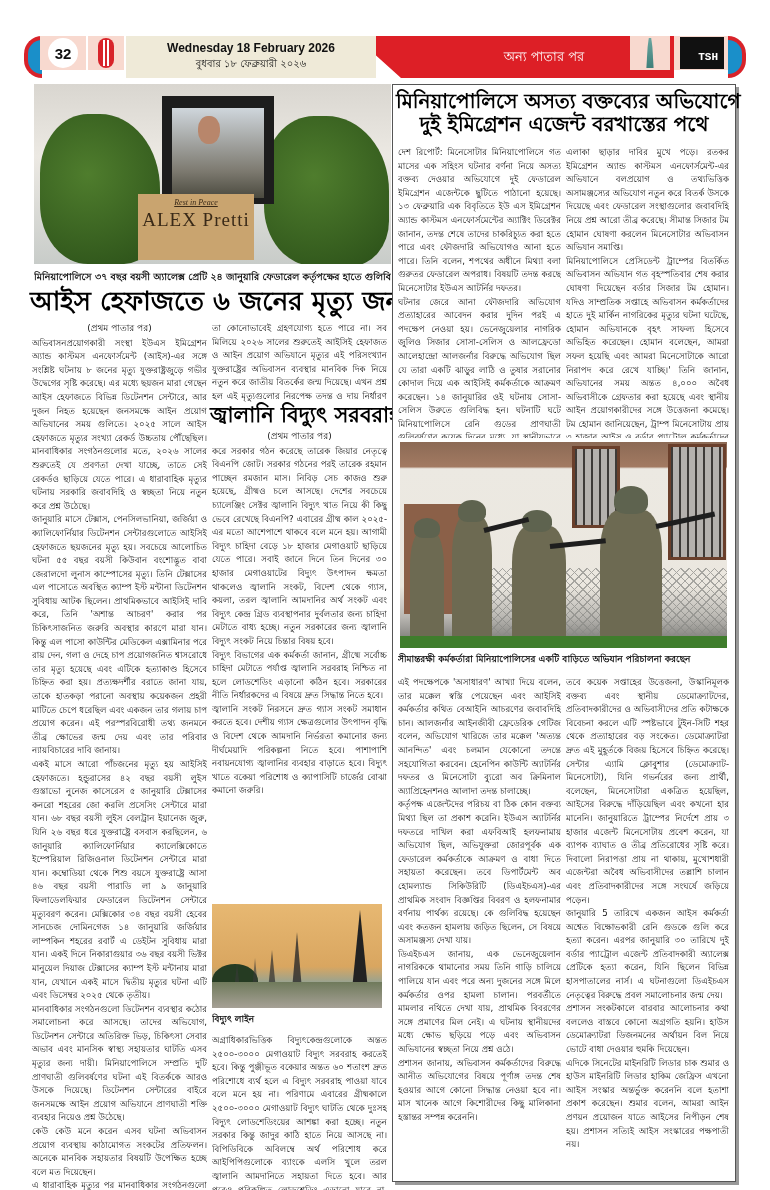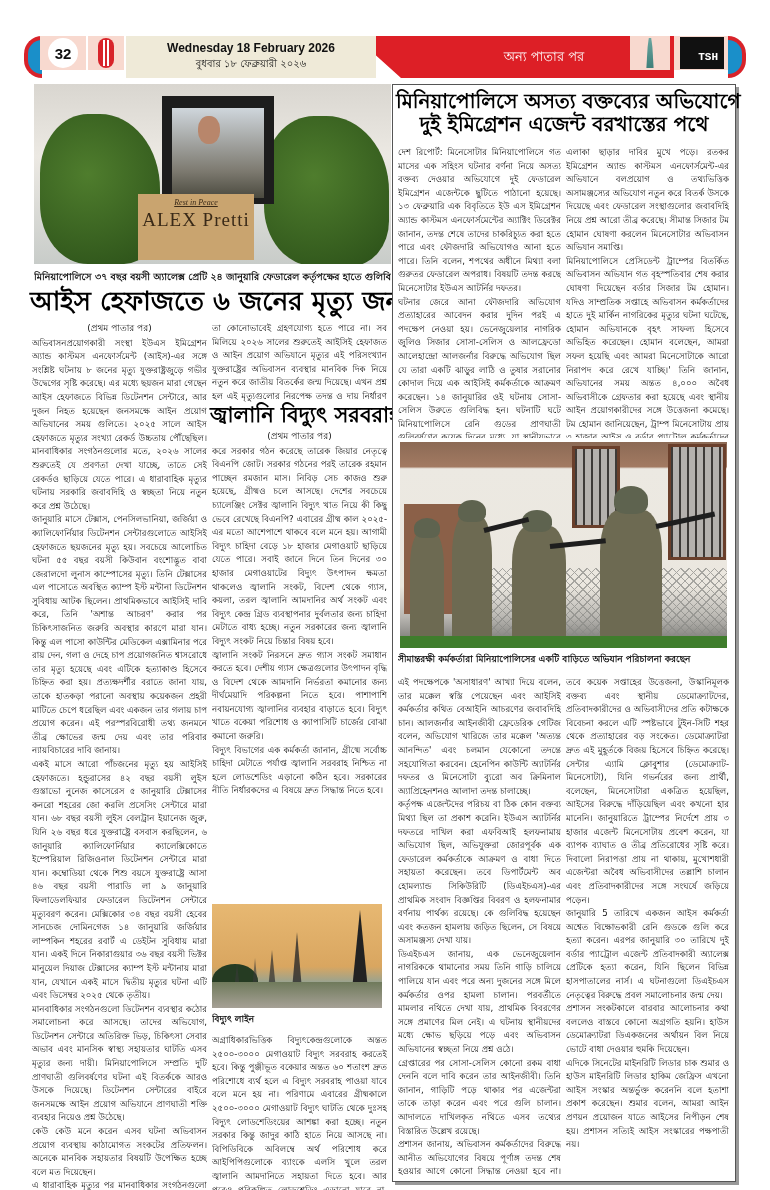--- a/index.html
+++ b/index.html
@@ -120,22 +120,22 @@
 </div>
 
 <div class="col" style="left:212px;top:322px;width:175px;height:82px;">
   <p>তা কোনোভাবেই গ্রহণযোগ্য হতে পারে না। সব মিলিয়ে ২০২৬ সালের শুরুতেই আইসিই হেফাজত ও আইন প্রয়োগ অভিযানে মৃত্যুর এই পরিসংখ্যান যুক্তরাষ্ট্রের অভিবাসন ব্যবস্থার মানবিক দিক নিয়ে নতুন করে জাতীয় বিতর্কের জন্ম দিয়েছে। এখন প্রশ্ন হল এই মৃত্যুগুলোর নিরপেক্ষ তদন্ত ও দায় নির্ধারণ কতটা নিশ্চিত করা হবে, এবং ভবিষ্যতে এমন ঘটনা প্রতিরোধে কী পদক্ষেপ নেওয়া হবে।</p>
 </div>
 
 <div class="headline" style="left:210px;top:400px;width:180px;font-size:21px;line-height:30px;">জ্বালানি বিদ্যুৎ সরবরাহ</div>
 <div class="col" style="left:212px;top:430px;width:175px;height:472px;">
   <div class="contd">(প্রথম পাতার পর)</div>
   <p>করে সরকার গঠন করেছে তারেক জিয়ার নেতৃত্বে বিএনপি জোট। সরকার গঠনের পরই তারেক রহমান পাচ্ছেন রমজান মাস। নিবিড় সেচ কাজও শুরু হয়েছে, গ্রীষ্মও চলে আসছে। দেশের সবচেয়ে চ্যালেঞ্জিং সেক্টর জ্বালানি বিদ্যুৎ খাত নিয়ে কী কিছু ভেবে রেখেছে বিএনপি? এবারের গ্রীষ্ম কাল ২০২৫-এর মতো আশেপাশে থাকবে বলে মনে হয়। আগামী বিদ্যুৎ চাহিদা বেড়ে ১৮ হাজার মেগাওয়াট ছাড়িয়ে যেতে পারে। সবাই জানে দিনে তিন দিনের ৩০ হাজার মেগাওয়াটের বিদ্যুৎ উৎপাদন ক্ষমতা থাকলেও জ্বালানি সংকট, বিদেশ থেকে গ্যাস, কয়লা, তরল জ্বালানি আমদানির অর্থ সংকট এবং বিদ্যুৎ কেন্দ্র গ্রিড ব্যবস্থাপনার দুর্বলতার জন্য চাহিদা মেটাতে বাধ্য হচ্ছে। নতুন সরকারের জন্য জ্বালানি বিদ্যুৎ সংকট নিয়ে চিন্তার বিষয় হবে।</p>
+  <p>বিদ্যুৎ বিভাগের এক কর্মকর্তা জানান, গ্রীষ্মে সর্বোচ্চ চাহিদা মেটাতে পর্যাপ্ত জ্বালানি সরবরাহ নিশ্চিত না হলে লোডশেডিং এড়ানো কঠিন হবে। সরকারের নীতি নির্ধারকদের এ বিষয়ে দ্রুত সিদ্ধান্ত নিতে হবে।</p>
   <p>জ্বালানি সংকট নিরসনে দ্রুত গ্যাস সংকট সমাধান করতে হবে। দেশীয় গ্যাস ক্ষেত্রগুলোর উৎপাদন বৃদ্ধি ও বিদেশ থেকে আমদানি নির্ভরতা কমানোর জন্য দীর্ঘমেয়াদি পরিকল্পনা নিতে হবে। পাশাপাশি নবায়নযোগ্য জ্বালানির ব্যবহার বাড়াতে হবে। বিদ্যুৎ খাতে বকেয়া পরিশোধ ও ক্যাপাসিটি চার্জের বোঝা কমানো জরুরি।</p>
-  <p>বিদ্যুৎ বিভাগের এক কর্মকর্তা জানান, গ্রীষ্মে সর্বোচ্চ চাহিদা মেটাতে পর্যাপ্ত জ্বালানি সরবরাহ নিশ্চিত না হলে লোডশেডিং এড়ানো কঠিন হবে। সরকারের নীতি নির্ধারকদের এ বিষয়ে দ্রুত সিদ্ধান্ত নিতে হবে।</p>
 </div>
 <div class="photo2">
   <div class="trees"></div>
   <div class="pylon" style="left:22px;height:26px;border-bottom:26px solid #3a3a3a;border-left-width:3px;border-right-width:3px;opacity:.55"></div>
   <div class="pylon" style="left:40px;border-bottom:32px solid #3a3a3a;border-left-width:3px;border-right-width:3px;opacity:.6"></div>
   <div class="pylon" style="left:56px;border-bottom:40px solid #2e2e2e;border-left-width:4px;border-right-width:4px;opacity:.7"></div>
   <div class="pylon" style="left:80px;border-bottom:58px solid #2b2b2b;border-left-width:5px;border-right-width:5px;opacity:.8"></div>
   <div class="pylon" style="left:140px;border-bottom:80px solid #222;border-left-width:8px;border-right-width:8px;"></div>
   <div class="ground"></div>
 </div>
@@ -175,22 +175,21 @@
   <div class="gun" style="left:150px;top:102px;width:56px;transform:rotate(-6deg);"></div>
   <div class="gun" style="left:256px;top:82px;width:60px;transform:rotate(-12deg);"></div>
   <div class="grass"></div>
 </div>
 <div class="caption" style="left:398px;top:652px;width:330px;font-size:9px;">সীমান্তরক্ষী কর্মকর্তারা মিনিয়াপোলিসের একটি বাড়িতে অভিযান পরিচালনা করছেন</div>
 
 <div class="col" style="left:398px;top:676px;width:163px;height:500px;">
   <p>এই পদক্ষেপকে 'অসাধারণ' আখ্যা দিয়ে বলেন, তার মক্কেল স্বস্তি পেয়েছেন এবং আইসিই কর্মকর্তার কথিত বেআইনি আচরণের জবাবদিহি চান। আলজর্নার আইনজীবী ফ্রেডেরিক গেটিজ বলেন, অভিযোগ খারিজে তার মক্কেল 'অত্যন্ত আনন্দিত' এবং চলমান যেকোনো তদন্তে সহযোগিতা করবেন। হেনেপিন কাউন্টি অ্যাটর্নির দফতর ও মিনেসোটা ব্যুরো অব ক্রিমিনাল অ্যাপ্রিহেনশনও আলাদা তদন্ত চালাচ্ছে।</p>
   <p>কর্তৃপক্ষ এজেন্টদের পরিচয় বা ঠিক কোন বক্তব্য মিথ্যা ছিল তা প্রকাশ করেনি। ইউএস অ্যাটর্নির দফতরে দাখিল করা এফবিআই হলফনামায় অভিযোগ ছিল, অভিযুক্তরা জোরপূর্বক এক ফেডারেল কর্মকর্তাকে আক্রমণ ও বাধা দিতে সহায়তা করেছেন। তবে ডিপার্টমেন্ট অব হোমল্যান্ড সিকিউরিটি (ডিএইচএস)-এর প্রাথমিক সংবাদ বিজ্ঞপ্তির বিবরণ ও হলফনামার বর্ণনায় পার্থক্য রয়েছে। কে গুলিবিদ্ধ হয়েছেন এবং কতজন হামলায় জড়িত ছিলেন, সে বিষয়ে অসামঞ্জস্য দেখা যায়।</p>
   <p>ডিএইচএস জানায়, এক ভেনেজুয়েলান নাগরিককে থামানোর সময় তিনি গাড়ি চালিয়ে পালিয়ে যান এবং পরে অন্য দুজনের সঙ্গে মিলে কর্মকর্তার ওপর হামলা চালান। পরবর্তীতে মামলার নথিতে দেখা যায়, প্রাথমিক বিবরণের সঙ্গে প্রমাণের মিল নেই। এ ঘটনায় স্থানীয়দের মধ্যে ক্ষোভ ছড়িয়ে পড়ে এবং অভিবাসন অভিযানের স্বচ্ছতা নিয়ে প্রশ্ন ওঠে।</p>
-  <p>গ্রেপ্তারের পর সোসা-সেলিস কোনো রকম বাধা দেননি বলে দাবি করেন তার আইনজীবী। তিনি জানান, গাড়িটি পড়ে থাকার পর এজেন্টরা তাকে তাড়া করেন এবং পরে গুলি চালান। আদালতে দাখিলকৃত নথিতে এসব তথ্যের বিস্তারিত উল্লেখ রয়েছে।</p>
   <p>প্রশাসন জানায়, অভিবাসন কর্মকর্তাদের বিরুদ্ধে আনীত অভিযোগের বিষয়ে পূর্ণাঙ্গ তদন্ত শেষ হওয়ার আগে কোনো সিদ্ধান্ত নেওয়া হবে না। মাস খানেক আগে কিশোরীদের কিছু মালিকানা হস্তান্তর সম্পন্ন করেননি।</p>
 
 </div>
 <div class="col" style="left:566px;top:676px;width:163px;height:500px;">
   <p>তবে কয়েক সপ্তাহের উত্তেজনা, উস্কানিমূলক বক্তব্য এবং স্থানীয় ডেমোক্র্যাটদের, প্রতিবাদকারীদের ও অভিবাসীদের প্রতি কটাক্ষকে বিবেচনা করলে এটি স্পষ্টভাবে টুইন-সিটি শহর থেকে প্রত্যাহারের বড় সংকেত। ডেমোক্র্যাটরা দ্রুত এই মুহূর্তকে বিজয় হিসেবে চিহ্নিত করেছে। সেন্টার এ্যামি ক্লোবুশার (ডেমোক্র্যাট-মিনেসোটা), যিনি গভর্নরের জন্য প্রার্থী, বলেছেন, মিনেসোটারা একত্রিত হয়েছিল, আইসের বিরুদ্ধে দাঁড়িয়েছিল এবং কখনো হার মানেনি। জানুয়ারিতে ট্রাম্পের নির্দেশে প্রায় ৩ হাজার এজেন্ট মিনেসোটায় প্রবেশ করেন, যা ব্যাপক ব্যাঘাত ও তীব্র প্রতিরোধের সৃষ্টি করে। দিবালো নিরাপত্তা প্রায় না থাকায়, মুখোশধারী এজেন্টরা অবৈধ অভিবাসীদের তল্লাশি চালান এবং প্রতিবাদকারীদের সঙ্গে সংঘর্ষে জড়িয়ে পড়েন।</p>
   <p>জানুয়ারি 5 তারিখে একজন আইস কর্মকর্তা অশ্বেত বিক্ষোভকারী রেনি গুডকে গুলি করে হত্যা করেন। এরপর জানুয়ারি ৩০ তারিখে দুই বর্ডার প্যাট্রোল এজেন্ট প্রতিবাদকারী অ্যালেক্স প্রেটিকে হত্যা করেন, যিনি ছিলেন বিভিন্ন হাসপাতালের নার্স। এ ঘটনাগুলো ডিএইচএস নেতৃত্বের বিরুদ্ধে প্রবল সমালোচনার জন্ম দেয়।</p>
-  <p>প্রশাসন সংকটকালে বারবার আলোচনার কথা বললেও বাস্তবে কোনো অগ্রগতি হয়নি। হাউস ডেমোক্র্যাটরা ডিএকজনের অর্থায়ন বিল নিয়ে ভোটে বাধা দেওয়ার হুমকি দিয়েছেন।</p>
+  <p>প্রশাসন সংকটকালে বারবার আলোচনার কথা বললেও বাস্তবে কোনো অগ্রগতি হয়নি। হাউস ডেমোক্র্যাটরা ডিজনমনের অর্থায়ন বিল নিয়ে ভোটে বাধা দেওয়ার হুমকি দিয়েছেন।</p>
   <p>এদিকে সিনেটের মাইনরিটি লিডার চাক শুমার ও হাউস মাইনরিটি লিডার হাকিম জেফ্রিস এখনো আইস সংস্কার অন্তর্ভুক্ত করেননি বলে হতাশা প্রকাশ করেছেন। শুমার বলেন, আমরা আইন প্রণয়ন প্রয়োজন যাতে আইসের নিপীড়ন শেষ হয়। প্রশাসন সত্যিই আইস সংস্কারের পক্ষপাতী নয়।</p>
 </div>
 
 </body></html>

